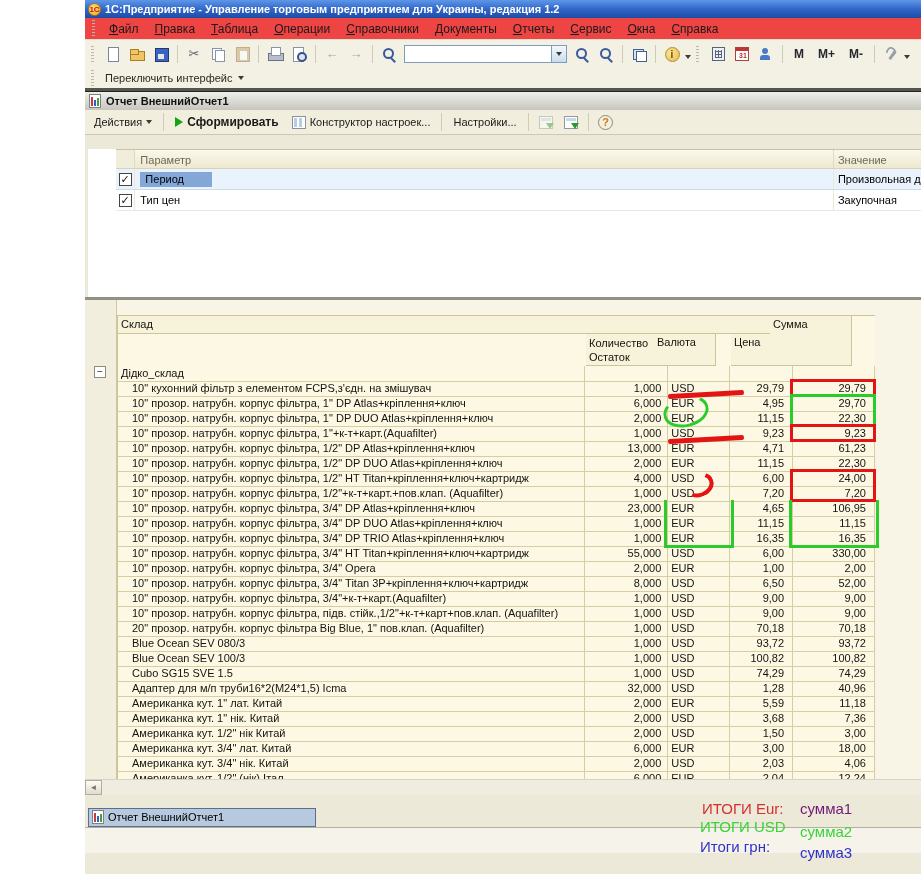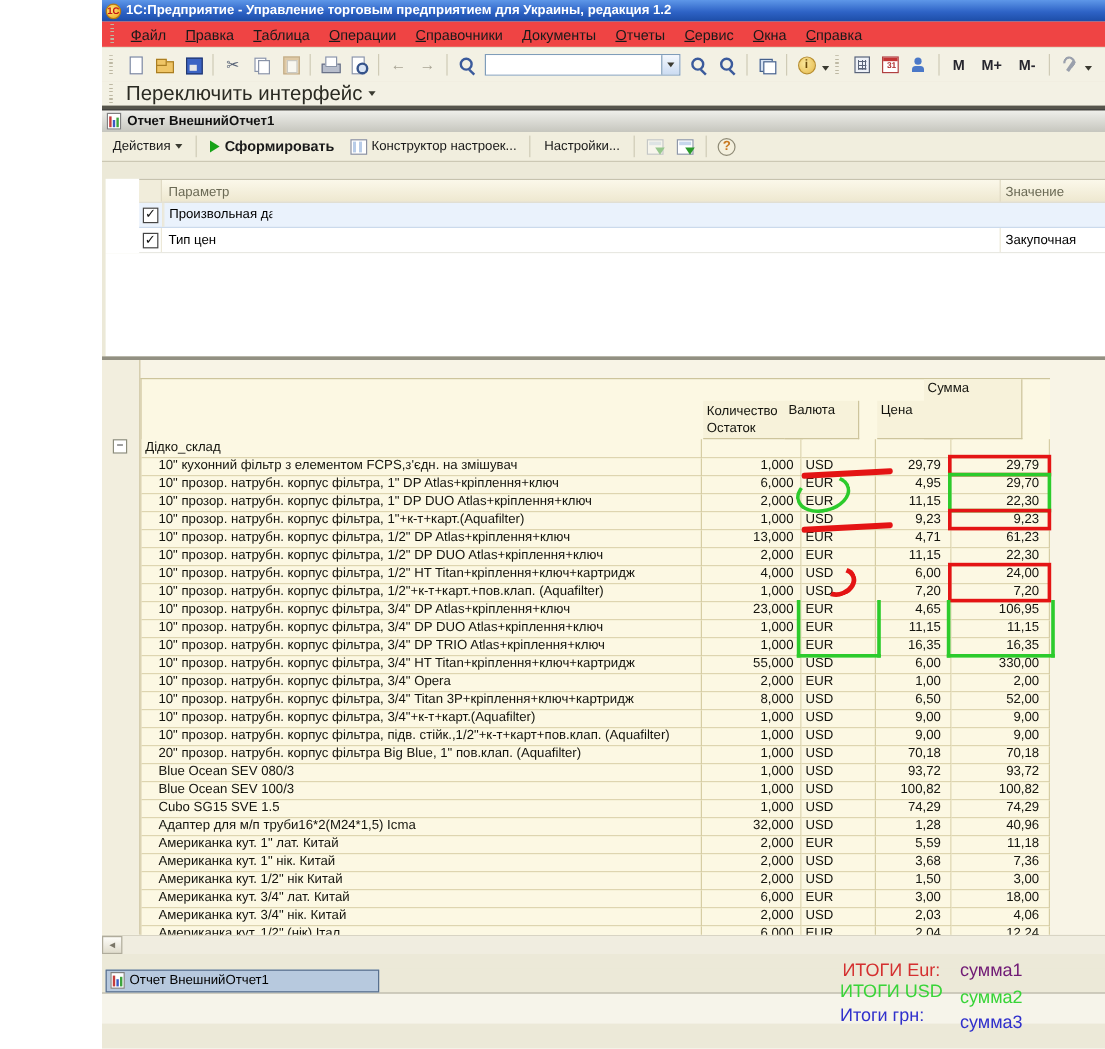--- a/index.html
+++ b/index.html
@@ -19,21 +19,21 @@
   .menu-item{display:inline-block;padding:2px 8px;}
   .menu-item::first-letter{text-decoration:underline;}
   .grip{width:3px;height:17px;margin:0 6px 0 3px;flex:0 0 auto;
     background:repeating-linear-gradient(180deg,#BDB8A3 0 1px,transparent 1px 3px);}
   .toolbar{height:28px;background:#F3F1E4;display:flex;align-items:center;gap:2px;padding-left:3px;}
   .tbtn{width:22px;height:22px;display:flex;align-items:center;justify-content:center;flex:0 0 auto;}
   .sep{width:1px;height:18px;background:#CFCBB6;margin:0 3px;flex:0 0 auto;}
   .caret{width:0;height:0;border-left:3px solid transparent;border-right:3px solid transparent;
     border-top:4px solid #3A3A30;display:inline-block;}
   .mbtn{font-size:12px;font-weight:bold;color:#26262E;padding:0 6px;}
-  .ifacebar{height:20px;background:#F3F1E4;font-size:17px;display:flex;align-items:center;color:#2A2A22;gap:5px;padding-left:3px;}
+  .ifacebar{height:20px;background:#F3F1E4;font-size:11px;display:flex;align-items:center;color:#2A2A22;gap:5px;padding-left:3px;}
   .mdi-sep{height:3px;background:#56554C;}
 
   
   .i16{width:16px;height:16px;position:relative;display:inline-block;flex:0 0 auto;}
   .ic-new::before{content:"";position:absolute;left:3px;top:1px;width:9px;height:13px;background:#fff;border:1px solid #7A86A0;}
   .ic-open::before{content:"";position:absolute;left:1px;top:5px;width:13px;height:8px;background:#EFC566;border:1px solid #AA7E22;}
   .ic-open::after{content:"";position:absolute;left:1px;top:3px;width:7px;height:4px;background:#EFC566;border:1px solid #AA7E22;}
   .ic-save::before{content:"";position:absolute;left:2px;top:2px;width:12px;height:12px;background:#3B63C4;border:1px solid #23386E;}
   .ic-save::after{content:"";position:absolute;left:5px;top:8px;width:6px;height:5px;background:#E6E6E6;}
   .glyph{font-size:13px;line-height:16px;text-align:center;color:#5A6578;width:16px;display:inline-block;}
@@ -325,40 +325,44 @@
       <div class="p-head">
         <div class="ph-gut"></div>
         <div class="ph-name">Параметр</div>
         <div class="ph-val">Значение</div>
       </div>
       <div id="param-rows">
           <div class="p-row sel">
             <div class="p-gut">
               <span class="cbx">✓</span>
             </div>
+            <div class="p-name">
+              <span class="chip">Период</span>
+            </div>
             <div class="p-val">Произвольная дата</div>
           </div>
           <div class="p-row">
             <div class="p-gut">
               <span class="cbx">✓</span>
             </div>
             <div class="p-name">Тип цен</div>
             <div class="p-val">Закупочная</div>
           </div>
         </div>
     </div>
 
     <div class="param-empty"></div>
     <div class="splitter"></div>
 
     <div class="report-area">
       <div class="gutter"></div>
       <div class="expander">−</div>
       <div class="rtable">
         <div class="thead">
+          <div class="th h-sklad">Склад</div>
           <div class="th h-qty">
             <div>Количество</div>
             <div>Остаток</div>
           </div>
           <div class="th h-cur">Валюта</div>
           <div class="th h-price">Цена</div>
           <div class="th h-sum">Сумма</div>
         </div>
         <div id="tbody">
             <div class="trow group">

